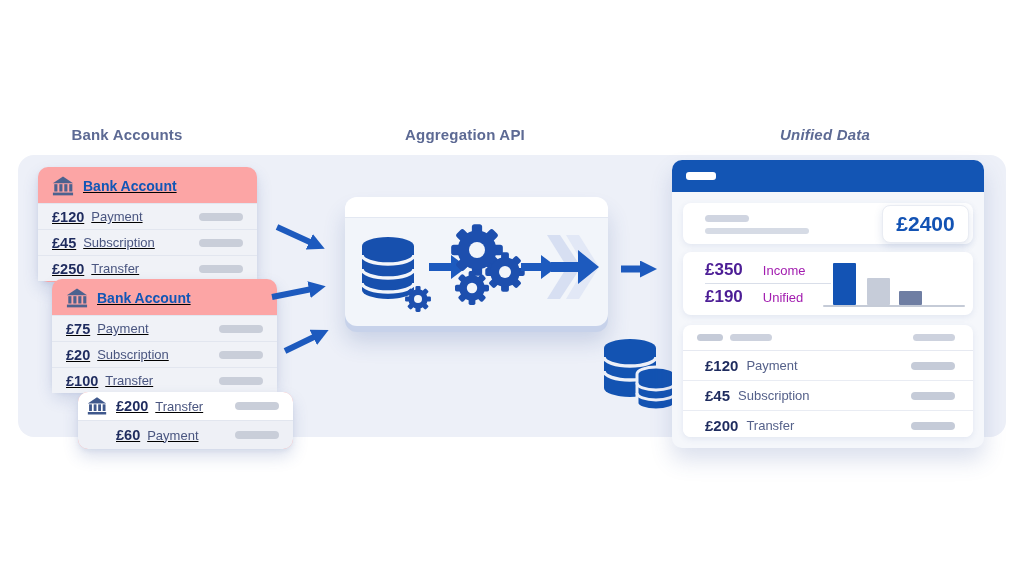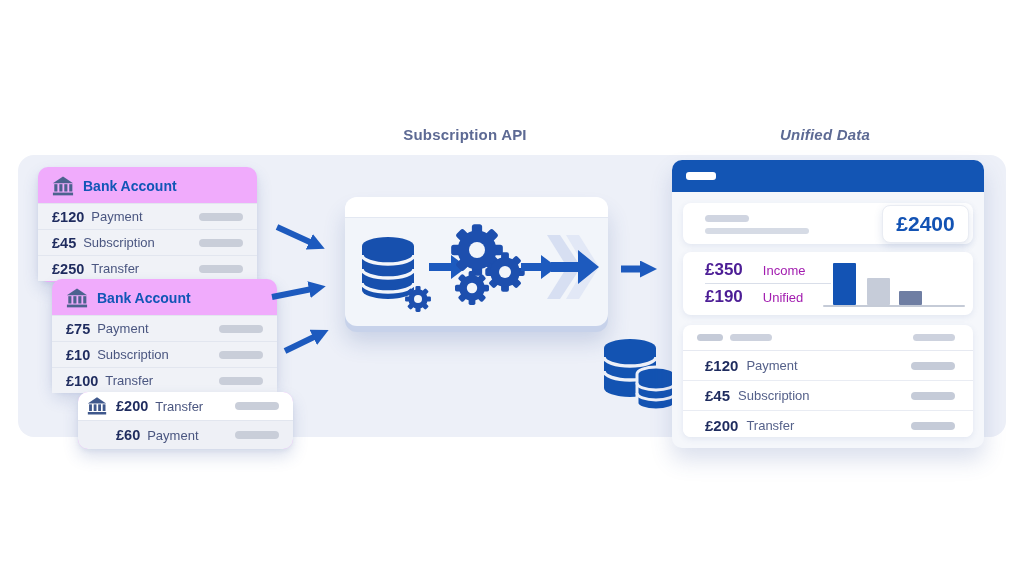--- a/index.html
+++ b/index.html
@@ -14,22 +14,22 @@
   .sec-title{position:absolute;top:126px;height:20px;font-size:15px;font-weight:bold;
              color:#5d6a94;text-align:center;letter-spacing:.2px;}
   .t-bank{left:27px;width:200px;}
   .t-api{left:365px;width:200px;}
   .t-uni{left:725px;width:200px;font-style:italic;}
 
   
   .overlay{position:absolute;left:0;top:0;pointer-events:none;z-index:6;}
 
   
-  .bank-card{position:absolute;background:#f0abfc;border-radius:10px;
-             box-shadow:0 8px 16px rgba(54,84,154,.18),0 2px 4px rgba(54,84,154,.08);}
+  .bank-card{position:absolute;background:#fca5a5;border-radius:10px;
+             box-shadow:0 8px 16px rgba(54,84,154,.18),0 2px 4px rgba(54,84,154,.08);text-decoration:underline;}
   .card1{left:38px;top:167px;width:219px;height:115px;z-index:2;}
   .card2{left:52px;top:279px;width:225px;height:112px;z-index:3;}
   .card3{left:78px;top:392px;width:215px;height:57px;z-index:4;overflow:hidden;}
   .bc-header{display:flex;align-items:center;gap:9px;padding:8px 12px 6px 14px;}
   .bank-icon{width:22px;height:22px;fill:#4c628f;flex:0 0 auto;}
   .bc-title{font-size:14px;font-weight:bold;color:#1156b6;}
   .bc-row{position:relative;display:flex;align-items:center;height:25px;
           background:#f0f2f7;border-top:1px solid #e2e6ef;padding:0 14px;}
   .bc-row .amt{font-size:14.5px;font-weight:bold;color:#1e2b5e;}
   .bc-row .lbl{font-size:13px;color:#4a5680;margin-left:7px;}
@@ -112,21 +112,22 @@
         <circle r="10.2"></circle>
       </g>
       <marker id="ah" markerUnits="userSpaceOnUse" markerWidth="17" markerHeight="17" refX="3" refY="8.5" orient="auto">
         <path d="M0 0 L17 8.5 L0 17 Z" fill="#1d5abe"></path>
       </marker>
     </defs>
   </svg>
 
   <div class="band"></div>
 
-  <div class="sec-title t-api">Subscription API</div>
+  <div class="sec-title t-bank">Bank Accounts</div>
+  <div class="sec-title t-api">Aggregation API</div>
   <div class="sec-title t-uni">Unified Data</div>
 
   <svg class="overlay" width="1024" height="576">
     <line x1="277" y1="227" x2="312" y2="243" stroke="#1d5abe" stroke-width="6" marker-end="url(#ah)"></line>
     <line x1="272" y1="297" x2="312" y2="289" stroke="#1d5abe" stroke-width="6" marker-end="url(#ah)"></line>
     <line x1="285" y1="351" x2="316" y2="336" stroke="#1d5abe" stroke-width="6" marker-end="url(#ah)"></line>
     <line x1="621" y1="269" x2="643" y2="269" stroke="#1d5abe" stroke-width="7" marker-end="url(#ah)"></line>
   </svg>
 
   <div class="bank-card card1">
@@ -159,21 +160,21 @@
           <use href="#bank-glyph"></use>
         </svg>
       <span class="bc-title">Bank Account</span>
     </div>
     <div class="bc-row">
       <span class="amt">£75</span>
       <span class="lbl">Payment</span>
       <span class="pill"></span>
     </div>
     <div class="bc-row">
-      <span class="amt">£10</span>
+      <span class="amt">£20</span>
       <span class="lbl">Subscription</span>
       <span class="pill"></span>
     </div>
     <div class="bc-row">
       <span class="amt">£100</span>
       <span class="lbl">Transfer</span>
       <span class="pill"></span>
     </div>
   </div>
 

